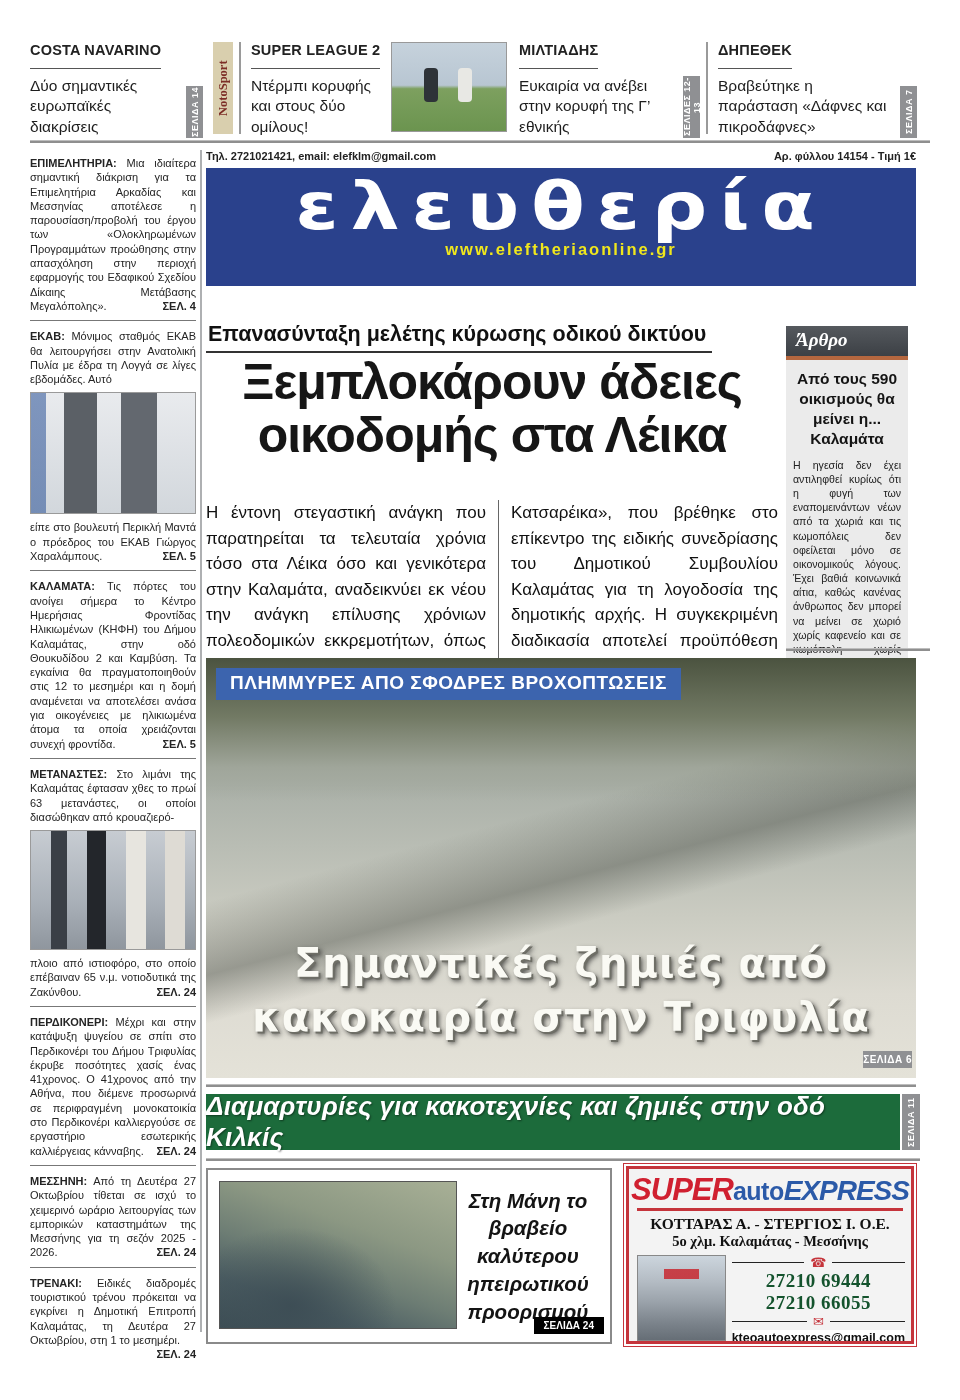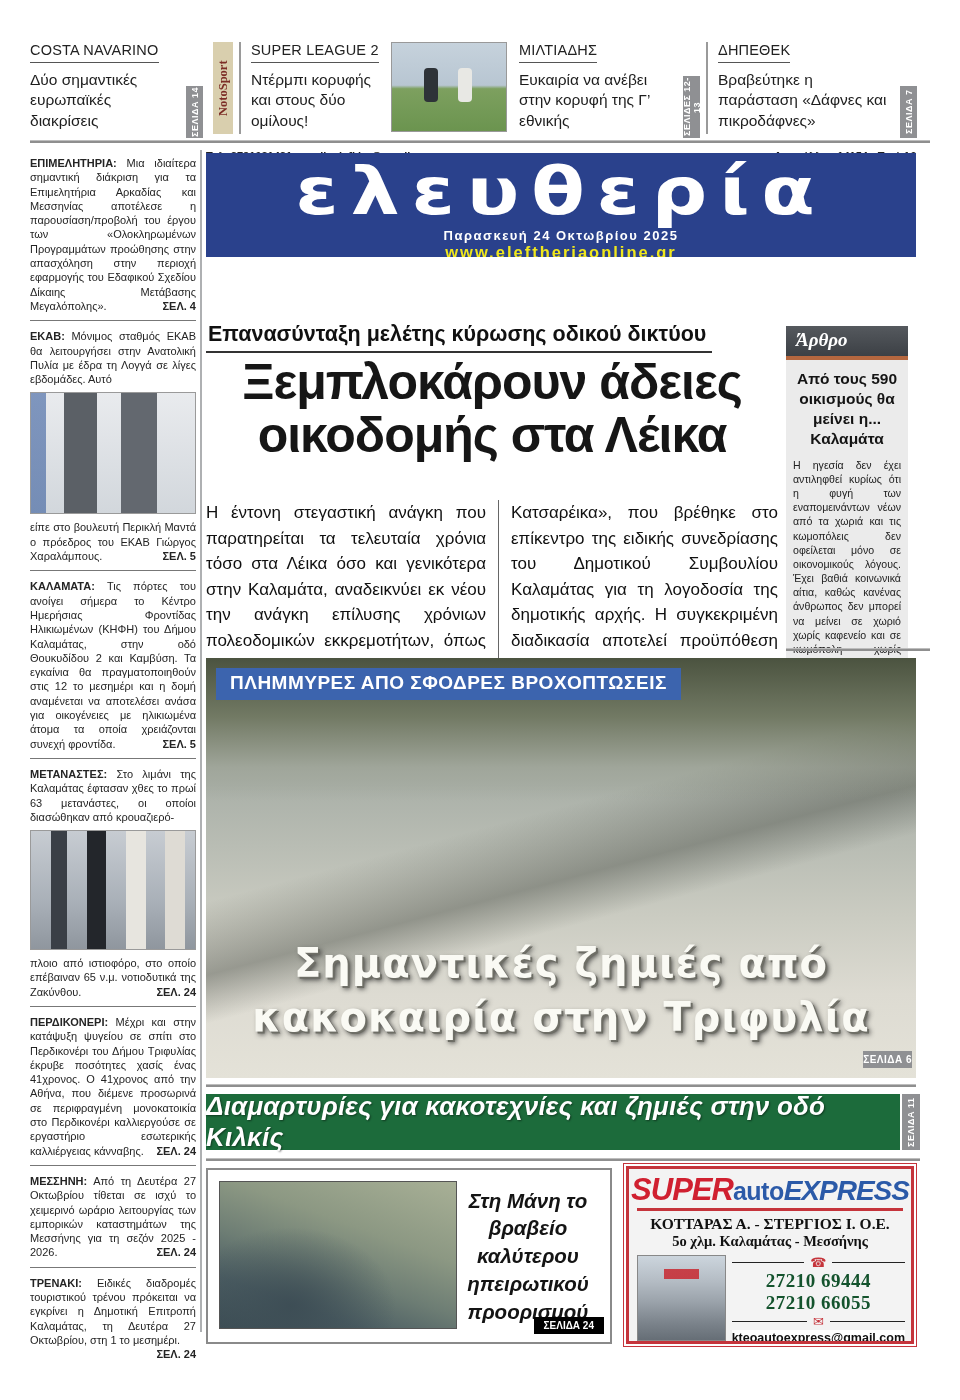--- a/index.html
+++ b/index.html
@@ -2,22 +2,22 @@
 <html lang="el"><head>
 <meta charset="utf-8">
 <style>
   * { margin:0; padding:0; box-sizing:border-box; }
   html,body { width:960px; height:1400px; background:#fff; overflow:hidden;
     font-family:"Liberation Sans", sans-serif; color:#1a1a1a; position:relative; }
 
   
   #topbar { position:absolute; left:30px; top:42px; width:900px; height:96px; display:flex; align-items:stretch; }
   .teaser { display:flex; flex-direction:column; }
-  .kicker { font-weight:normal; font-size:14.5px; color:#222; letter-spacing:.2px;
-    border-bottom:1.5px solid #555; align-self:flex-start; padding-bottom:4px; margin-bottom:7px; }
+  .kicker { font-weight:bold; font-size:14.5px; color:#222; letter-spacing:.2px;
+    border-bottom:1.5px solid #555; align-self:flex-start; padding-bottom:10px; margin-bottom:7px; }
   .tease-text { font-size:15.5px; line-height:1.32; color:#1d1d1d; font-weight:500; }
   .vbadge { background:#8f9093; color:#fff; font-weight:bold; font-size:9px;
     writing-mode:vertical-rl; transform:rotate(180deg); text-align:center;
     display:flex; align-items:center; justify-content:center; letter-spacing:.5px; }
   .vdiv { width:2px; background:#9a9a9a; height:92px; }
   #notosport { width:20px; height:92px; background:#d9cfae; color:#7c2d26; font-weight:bold;
     font-size:12.5px; writing-mode:vertical-rl; transform:rotate(180deg);
     display:flex; align-items:center; justify-content:center; font-family:"Liberation Serif", serif; }
   #soccer-photo { width:116px; height:90px; border:1px solid #999;
     background:linear-gradient(180deg,#c6d2dc 0%,#b8c6d2 48%, #7da05f 52%, #6b944f 100%); position:relative; }
@@ -43,21 +43,21 @@
       linear-gradient(90deg, transparent 0 20%, #5b6066 20% 40%, transparent 40% 55%, #63686f 55% 77%, transparent 77%),
       linear-gradient(180deg,#e9ebee 0%,#d2d7dc 100%); }
   #migrants-photo { height:120px;
     background:
       linear-gradient(90deg, transparent 0 12%, #3a3f46 12% 22%, transparent 22% 34%, #23262b 34% 46%, transparent 46% 58%, #e7e5df 58% 70%, transparent 70% 82%, #dedbd4 82% 94%, transparent 94%),
       linear-gradient(180deg,#c7ccd2 0%,#a9b0b8 60%, #8f969e 100%); }
 
   
   #contact-row { position:absolute; left:206px; top:150px; width:710px; display:flex;
     justify-content:space-between; font-size:11px; font-weight:bold; color:#222; }
-  #masthead { position:absolute; left:206px; top:153px; width:710px; height:104px;
+  #masthead { position:absolute; left:206px; top:168px; width:710px; height:118px;
     background:#2a418c; text-align:center; overflow:hidden; }
   #logo { color:#fff; font-family:"DejaVu Sans", sans-serif; font-weight:bold; font-size:66px;
     letter-spacing:10px; line-height:1.0; margin-top:6px; transform:scaleX(1.18); transform-origin:center; }
   #mdate { color:#fff; font-weight:bold; font-size:13px; letter-spacing:1.5px; margin-top:3px; }
   #murl { color:#f0e71c; font-weight:bold; font-size:16.5px; letter-spacing:2px; }
 
   
   #kicker { position:absolute; left:206px; top:322px; font-size:21.5px; font-weight:bold; color:#111;
     border-bottom:2px solid #333; padding:0 6px 4px 2px; }
   #headline { position:absolute; left:206px; top:356px; width:572px; text-align:center;
@@ -208,21 +208,20 @@
   </div>
 </div>
 <div id="sidebar-vline"></div>
 
 <div id="contact-row">
   <span>Τηλ. 2721021421, email: elefklm@gmail.com</span>
   <span>Αρ. φύλλου 14154 - Τιμή 1€</span>
 </div>
 <div id="masthead">
   <div id="logo">ελευθερία</div>
-  <div id="mdate">Παρασκευή 24 Οκτωβρίου 2025</div>
   <div id="murl">www.eleftheriaonline.gr</div>
 </div>
 
 <div id="kicker">Επανασύνταξη μελέτης κύρωσης οδικού δικτύου</div>
 <div id="headline">Ξεμπλοκάρουν άδειες οικοδομής στα Λέικα</div>
 <div id="lead-cols">
   <div class="lead-col">Η έντονη στεγαστική ανάγκη που παρατηρείται τα τελευταία χρόνια τόσο στα Λέικα όσο και γενικότερα στην Καλαμάτα, αναδεικνύει εκ νέου την ανάγκη επίλυσης χρόνιων πολεοδομικών εκκρεμοτήτων, όπως είναι η διαδικασία κύρωσης του κοινόχρηστου οδικού δικτύου στον οικισμό «Λέικα – Σπιτάκια –</div>
   <div class="lead-col second">
     <span>Κατσαρέικα», που βρέθηκε στο επίκεντρο της ειδικής συνεδρίασης του Δημοτικού Συμβουλίου Καλαμάτας για τη λογοδοσία της δημοτικής αρχής. Η συγκεκριμένη διαδικασία αποτελεί προϋπόθεση για την αδειοδότηση νέων οικοδομών και τη διευκόλυνση αγοραπωλησιών.</span>
     <span class="redsq"></span><b class="leadref">ΣΕΛΙΔΑ 4</b>

